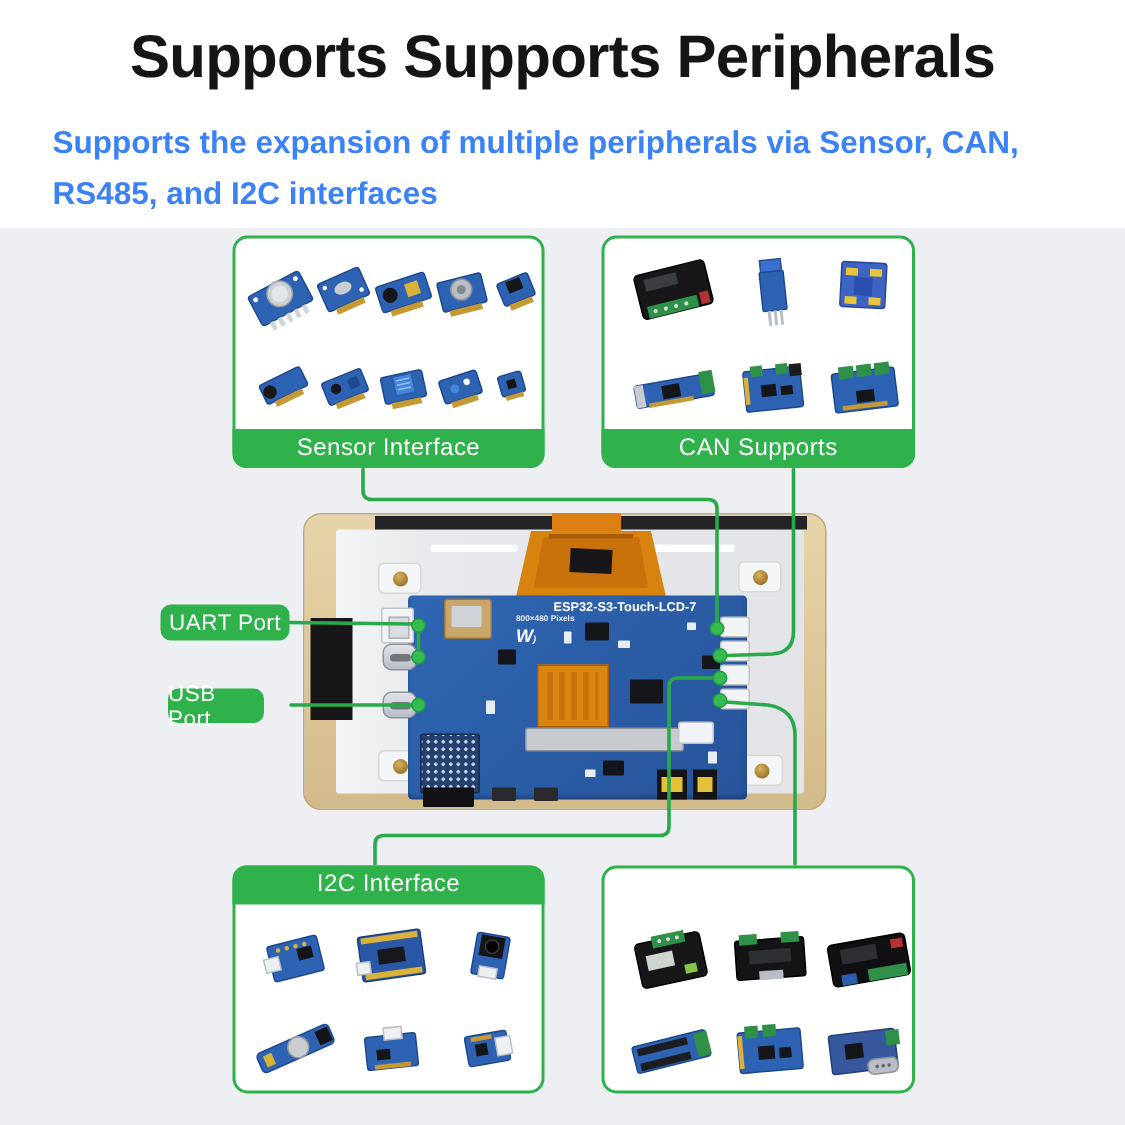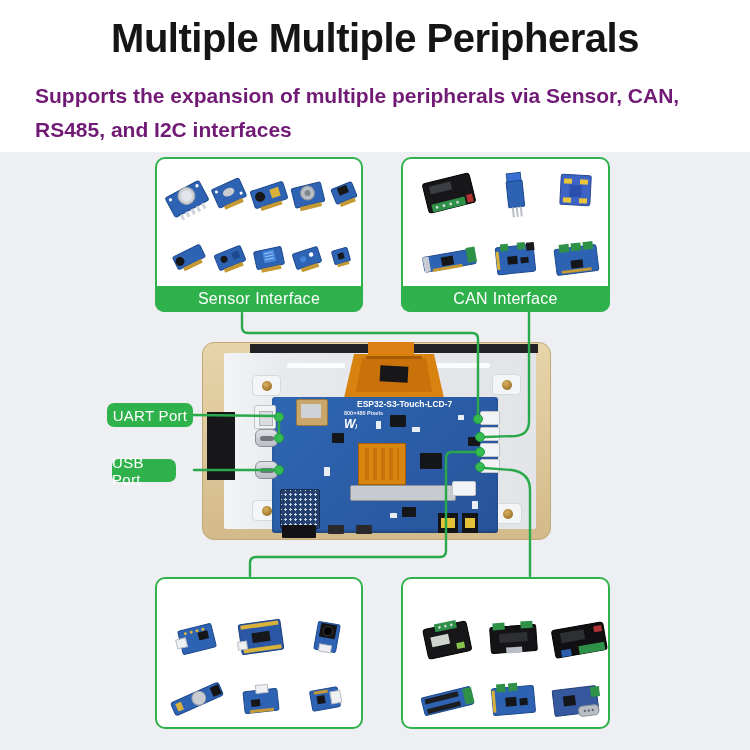--- a/index.html
+++ b/index.html
@@ -3,21 +3,21 @@
 <meta charset="utf-8">
 <style>
   html,body{margin:0;padding:0;}
   .stage{position:relative;width:750px;height:750px;background:#ffffff;overflow:hidden;
          font-family:"Liberation Sans",sans-serif;}
   .lower-bg{position:absolute;left:0;top:152px;width:750px;height:598px;background:#edeff2;}
 
   
   .title{position:absolute;left:0;top:16px;width:750px;text-align:center;margin:0;
          font-size:40px;font-weight:700;color:#151515;letter-spacing:-0.5px;}
-  .sub{position:absolute;left:35px;width:700px;margin:0;font-size:21px;font-weight:700;color:#701a75;}
+  .sub{position:absolute;left:35px;width:700px;margin:0;font-size:21px;font-weight:700;color:#3b82f6;}
   .sub1{top:84px;} .sub2{top:118px;}
 
   
   .panel{position:absolute;background:#ffffff;border:2px solid #2fb14b;border-radius:10px;box-sizing:border-box;}
   .panel-tl{left:155px;top:157px;width:208px;height:155px;}
   .panel-tr{left:401px;top:157px;width:209px;height:155px;}
   .panel-bl{left:155px;top:577px;width:208px;height:152px;}
   .panel-br{left:401px;top:577px;width:209px;height:152px;}
   .banner{position:absolute;left:-2px;width:calc(100% + 4px);height:26px;background:#2fb14b;color:#fff;
           font-size:16px;display:flex;align-items:center;justify-content:center;letter-spacing:.3px;}
@@ -44,37 +44,37 @@
   .lcdpanel{position:absolute;left:22px;top:11px;width:312px;height:176px;
          background:linear-gradient(90deg,#f3f4f5 0%,#e7e9ec 20%,#e2e4e7 100%);border-radius:2px;}
   .topstrip{position:absolute;left:48px;top:2px;width:288px;height:9px;background:#232326;}
   .slot{position:absolute;top:21px;height:5px;background:#fbfcfd;border-radius:2px;}
   .blackbar{position:absolute;left:5px;top:70px;width:28px;height:68px;background:#17171a;}
   .bracket{position:absolute;width:29px;height:21px;background:#f4f5f6;border:1px solid #d6d8db;border-radius:4px;box-sizing:border-box;}
   .screw{position:absolute;left:9px;top:5px;width:10px;height:10px;border-radius:50%;
          background:radial-gradient(circle at 40% 35%,#d9b15e,#a87f33 60%,#6e551f);}
   .pcb{position:absolute;left:70px;top:55px;width:226px;height:136px;border-radius:3px;
        background:linear-gradient(135deg,#2f66b2,#27549b);box-shadow:inset 0 -2px 3px rgba(0,0,0,.25);}
-  .pcb .name{position:absolute;left:60px;top:2px;font-size:8.5px;font-weight:700;color:#fff;white-space:nowrap;padding-left:25px;}
+  .pcb .name{position:absolute;left:72px;top:2px;font-size:8.5px;font-weight:700;color:#fff;white-space:nowrap;padding-left:25px;}
   .pcb .res{position:absolute;left:72px;top:13px;font-size:5.5px;font-weight:700;color:#e8eef8;}
   .pcb .logo{position:absolute;left:72px;top:20px;font-size:12px;font-style:italic;font-weight:700;color:#fff;}
   .comp{position:absolute;}
   .jst{background:#f2f3f5;border:1px solid #c2c5ca;border-radius:2px;box-sizing:border-box;}
   .usbc{background:linear-gradient(180deg,#dfe2e6,#b9bec6);border:1px solid #8d9299;border-radius:6px;box-sizing:border-box;}
   .chipb{background:#15161a;border-radius:1px;}
   .ws{background:#e9edf4;border-radius:.5px;}
   .cable{position:absolute;left:140px;top:0;}
 </style>
 </head>
 <body>
 
 <div class="stage">
   <div class="lower-bg"></div>
 
-  <h1 class="title">Multiple Multiple Peripherals</h1>
+  <h1 class="title">Supports Supports Peripherals</h1>
   <p class="sub sub1">Supports the expansion of multiple peripherals via Sensor, CAN,</p>
   <p class="sub sub2">RS485, and I2C interfaces</p>
 
   <div class="photo">
     <div class="frame"></div>
     <div class="lcdpanel"></div>
     <div class="topstrip"></div>
     <div class="slot" style="left:85px;width:58px;"></div>
     <div class="slot" style="left:226px;width:62px;"></div>
     <div class="blackbar"></div>
@@ -291,24 +291,25 @@
       </g>
       <g transform="translate(173,99) rotate(-7)">
         <rect x="-21" y="-13" width="42" height="26" rx="2" fill="#2e63b4" stroke="#1d498e"></rect>
         <rect x="-16" y="-17" width="10" height="8" fill="#2f9148"></rect>
           <rect x="-4" y="-17" width="10" height="8" fill="#2f9148"></rect>
           <rect x="8" y="-17" width="10" height="8" fill="#2f9148"></rect>
         <rect x="-6" y="0" width="12" height="8" fill="#15161a"></rect>
         <rect x="-16" y="9" width="30" height="3" fill="#c59a35"></rect>
       </g>
     </svg>
-    <div class="banner bottom">CAN Interface</div>
+    <div class="banner bottom">CAN Supports</div>
   </div>
 
   <div class="panel panel-bl">
+    <div class="banner top">I2C Interface</div>
     <svg class="mods t" viewBox="0 0 204 122">
       <g transform="translate(40,32) rotate(-14)">
         <rect x="-17" y="-12" width="34" height="24" rx="2" fill="#2e63b4" stroke="#1d498e"></rect>
         <rect x="-21" y="-4" width="10" height="9" fill="#eef0f2" stroke="#b9bec6"></rect>
         <rect x="2" y="-6" width="10" height="8" fill="#15161a"></rect>
         <circle cx="-10" cy="-8" r="1.5" fill="#d9b23a"></circle>
           <circle cx="-4" cy="-8" r="1.5" fill="#d9b23a"></circle>
           <circle cx="2" cy="-8" r="1.5" fill="#d9b23a"></circle>
           <circle cx="8" cy="-8" r="1.5" fill="#d9b23a"></circle>
       </g>

